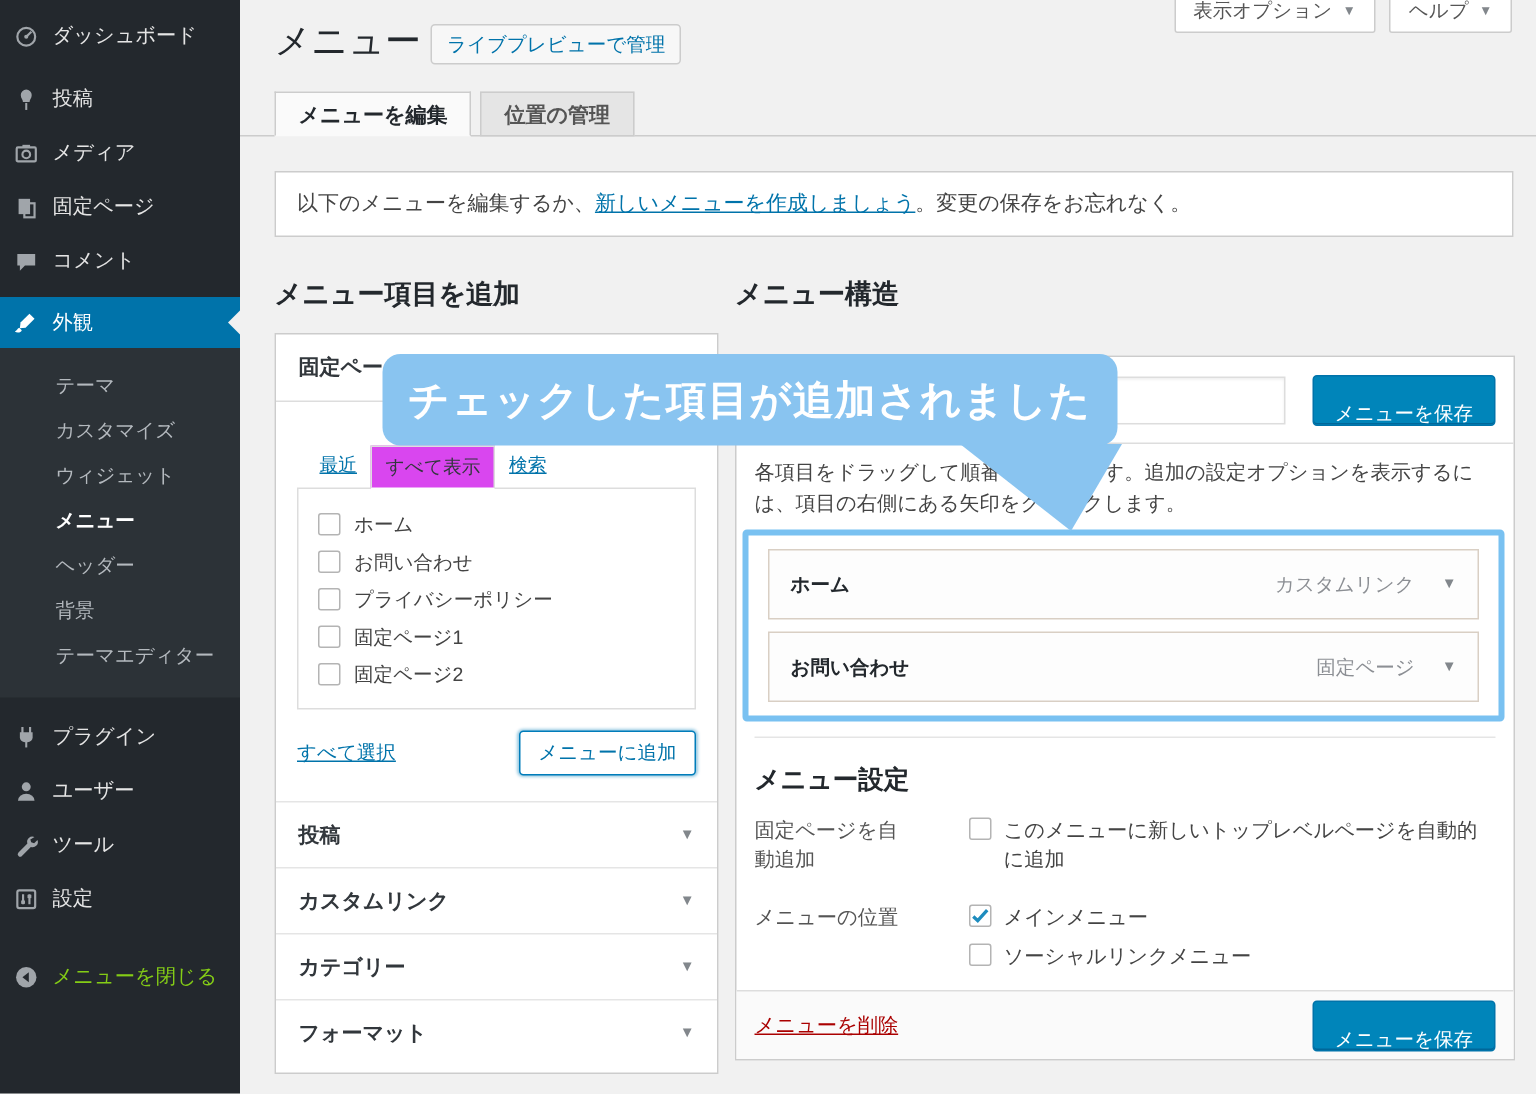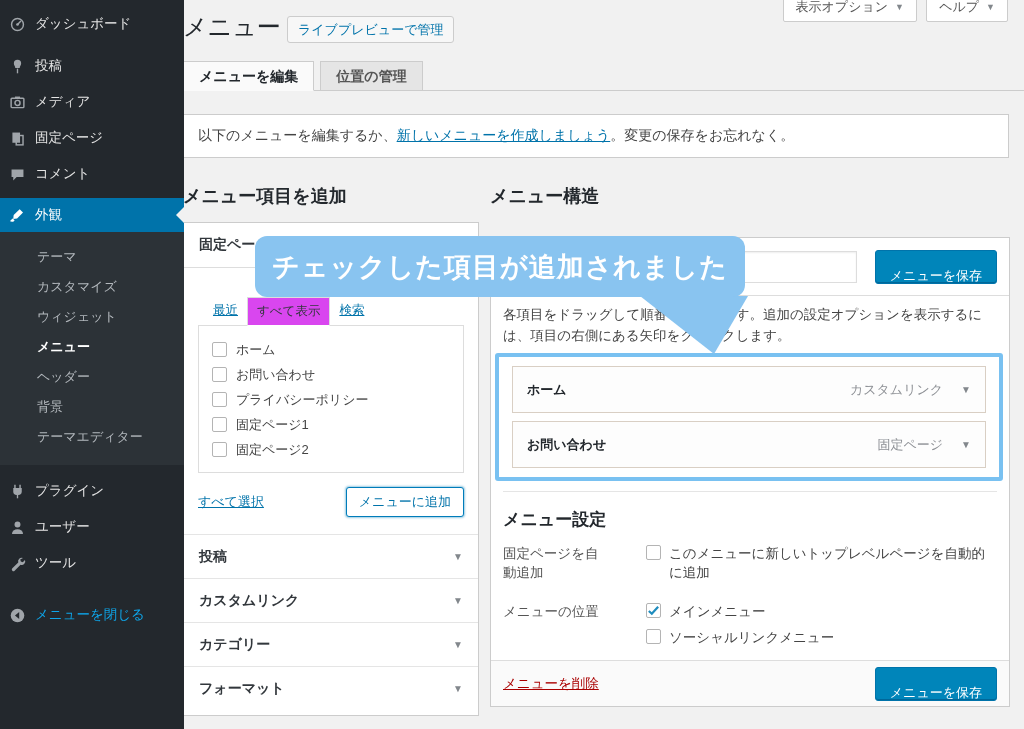--- a/index.html
+++ b/index.html
@@ -4,34 +4,34 @@
 <style>
   * { box-sizing:border-box; margin:0; padding:0; }
   html,body { width:1024px; height:729px; }
   body {
     position:relative; overflow:hidden; background:#f1f1f1;
     font-family:"Liberation Sans","DejaVu Sans",sans-serif; color:#444;
   }
   a { text-decoration:underline; cursor:pointer; }
 
   
-  #sidebar { position:absolute; left:0; top:0; width:184px; height:729px; background:#23282d; z-index:5; }
+  #sidebar { position:absolute; left:0; top:0; width:160px; height:729px; background:#23282d; z-index:5; }
   .side-item { display:flex; align-items:center; gap:9px; padding:0 9px; height:36px;
                color:#e5e5e5; font-size:13.5px; cursor:pointer; }
   .side-item.first { height:48px; }
   .side-item svg { width:17px; height:17px; flex:none; }
   .ic-f { fill:#a0a5aa; } .ic-s { stroke:#a0a5aa; fill:none; stroke-width:1.7; }
   #appearance-item { background:#0073aa; color:#fff; margin-top:6px; height:34px; position:relative; }
   #appearance-item .ic-f { fill:#fff; }
   #appearance-item::after { content:""; position:absolute; right:0; top:50%; margin-top:-8px;
     border:8px solid transparent; border-right-color:#f1f1f1; }
   #appearance-submenu { background:#2c3237; padding:10px 0 13px; }
   #appearance-submenu a { display:block; padding:6px 0 6px 37px; font-size:13px; color:#b4b9be; text-decoration:none; }
   #appearance-submenu a.current { color:#fff; font-weight:bold; }
-  .side-item.collapse { margin-top:16px; color:#0ea5e9; }
+  .side-item.collapse { margin-top:16px; color:#84cc16; }
 
   
   #content { position:absolute; left:160px; top:0; width:864px; height:729px; }
 
   .panel-btn { position:absolute; top:-9px; height:31px; background:#fff; border:1px solid #ccc;
     border-radius:2px; font-size:13px; color:#555; display:flex; align-items:center; gap:7px;
     padding:0 12px; cursor:pointer; z-index:3; }
   .panel-btn .arr { font-size:9px; color:#82878c; }
   #screen-options-btn { right:107px; }
   #help-btn { right:16px; }
@@ -192,20 +192,29 @@
         <path class="ic-f" d="M3.5 17.5a6.5 5.5 0 0 1 13 0z"></path>
     </svg>
     <span>ユーザー</span>
   </div>
   <div class="side-item">
     <svg viewBox="0 0 20 20">
       <path class="ic-f" d="M16.5 3.5a4.2 4.2 0 0 0-5.6 5.2l-7 7a1.9 1.9 0 0 0 2.7 2.7l7-7a4.2 4.2 0 0 0 5.2-5.6l-2.6 2.6-2.3-.7-.7-2.3z"></path>
     </svg>
     <span>ツール</span>
   </div>
+  <div class="side-item">
+    <svg viewBox="0 0 20 20">
+      <rect class="ic-s" x="3" y="3" width="14" height="14" rx="1.5"></rect>
+        <path class="ic-s" d="M7.5 6v8M12.5 6v8"></path>
+        <rect class="ic-f" x="6" y="11" width="3" height="2.6"></rect>
+        <rect class="ic-f" x="11" y="6.5" width="3" height="2.6"></rect>
+    </svg>
+    <span>設定</span>
+  </div>
   <div class="side-item collapse">
     <svg viewBox="0 0 20 20">
       <circle class="ic-f" cx="10" cy="10" r="8"></circle>
         <path d="M12 6l-5 4 5 4z" fill="#23282d"></path>
     </svg>
     <span>メニューを閉じる</span>
   </div>
 </div>
 
 <div id="content">

